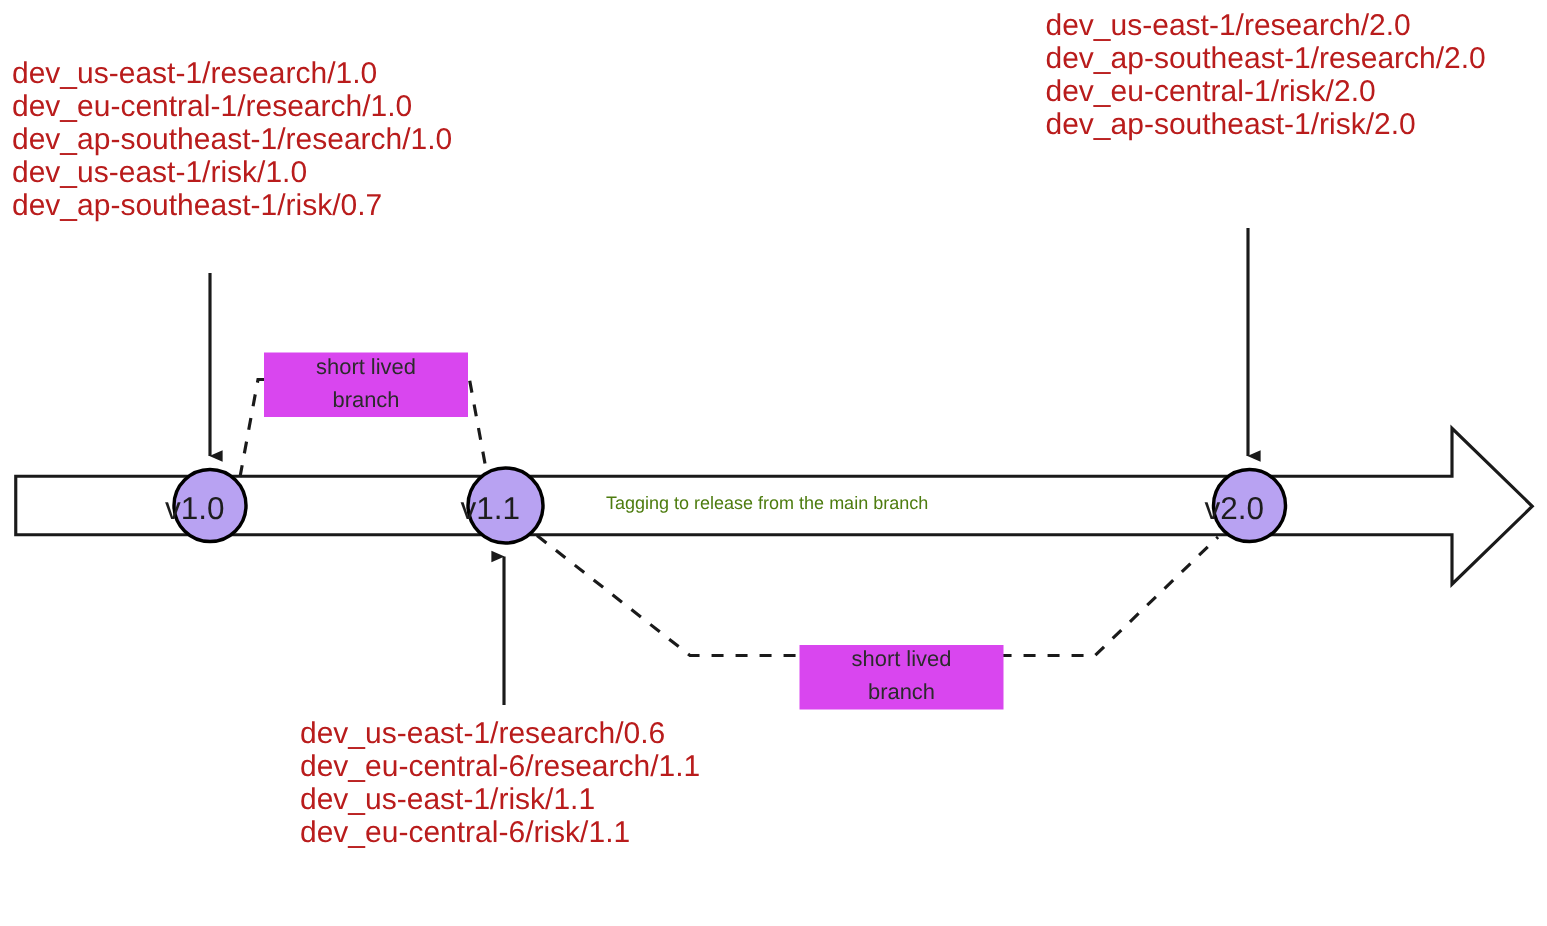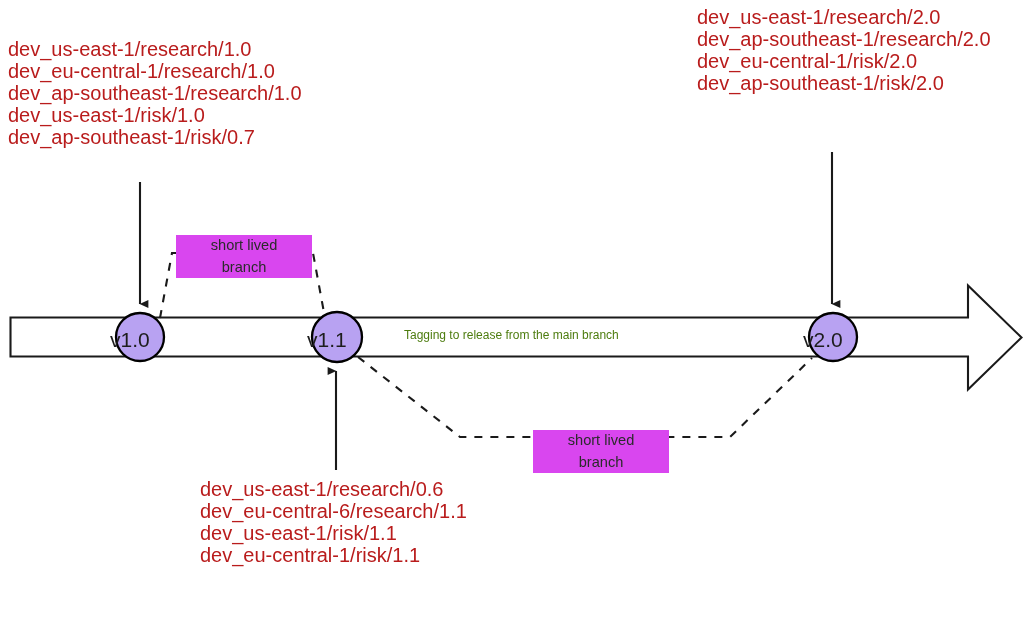--- a/index.html
+++ b/index.html
@@ -133,21 +133,21 @@
     <div>dev_us-east-1/research/2.0</div>
     <div>dev_ap-southeast-1/research/2.0</div>
     <div>dev_eu-central-1/risk/2.0</div>
     <div>dev_ap-southeast-1/risk/2.0</div>
   </div>
 
   <div class="tag-list" id="tags-v11">
     <div>dev_us-east-1/research/0.6</div>
     <div>dev_eu-central-6/research/1.1</div>
     <div>dev_us-east-1/risk/1.1</div>
-    <div>dev_eu-central-1/risk/1.1</div>
+    <div>dev_eu-central-6/risk/1.1</div>
   </div>
 
   <div class="branch-label" id="label-branch-top">
     <div>short lived</div>
     <div>branch</div>
   </div>
 
   <div class="branch-label" id="label-branch-bottom">
     <div>short lived</div>
     <div>branch</div>

